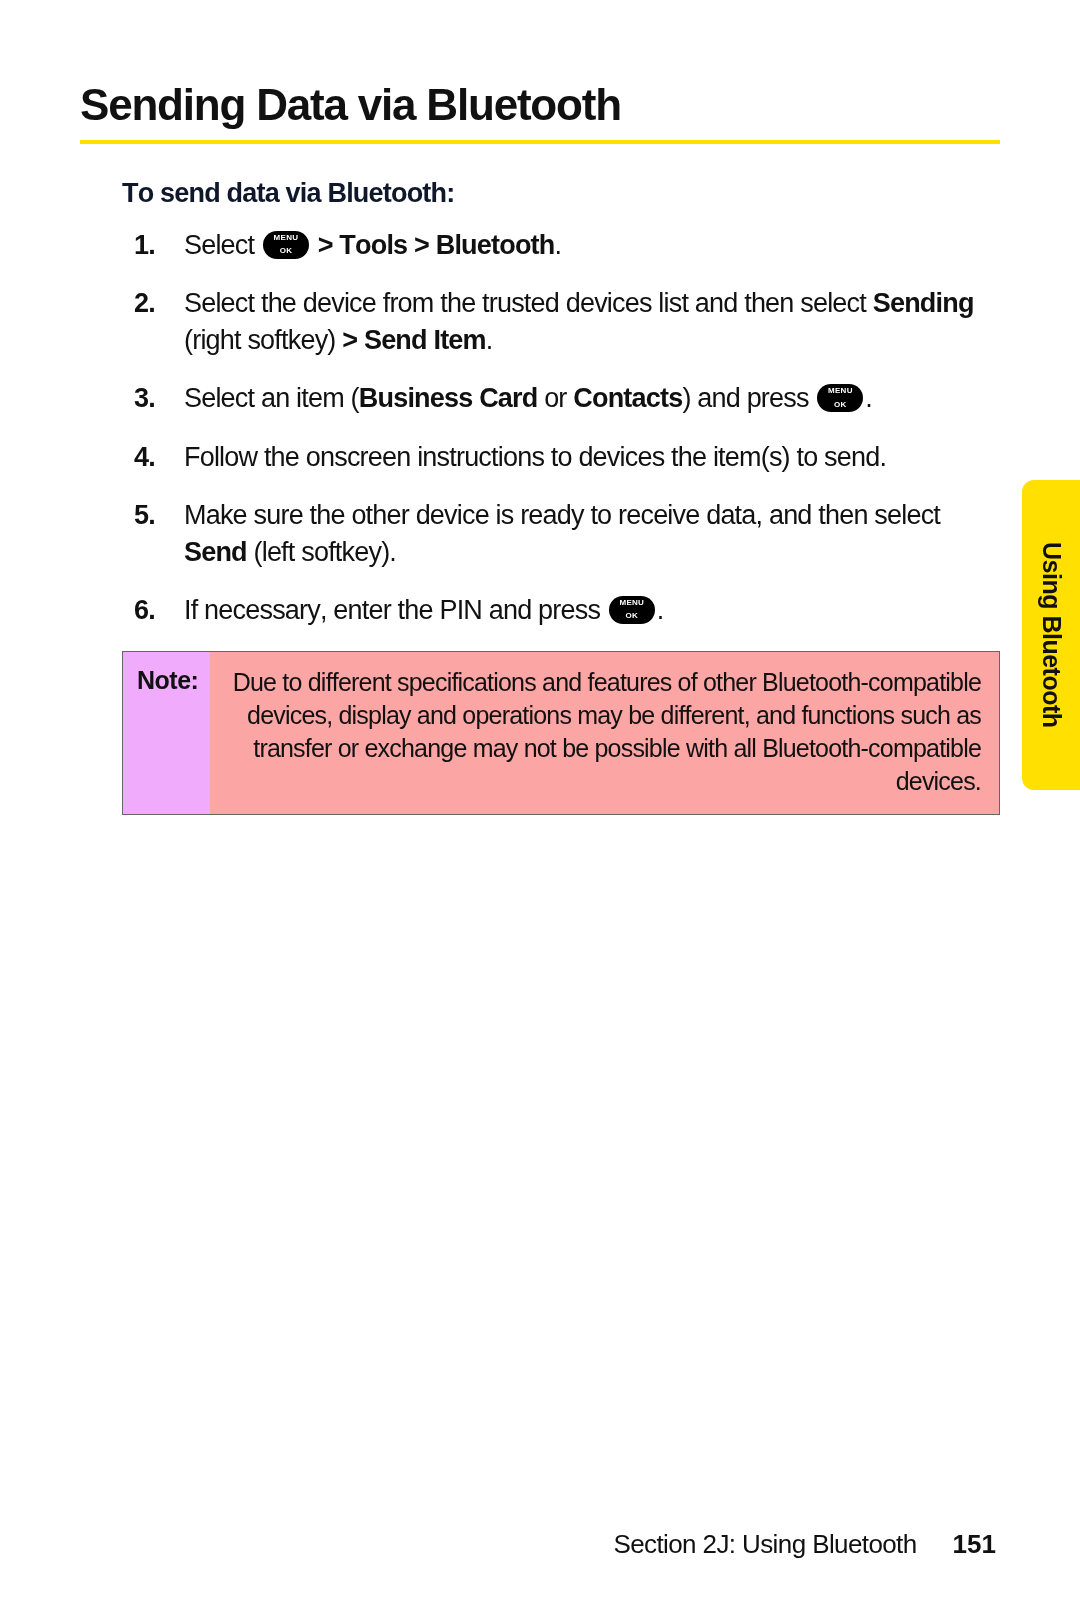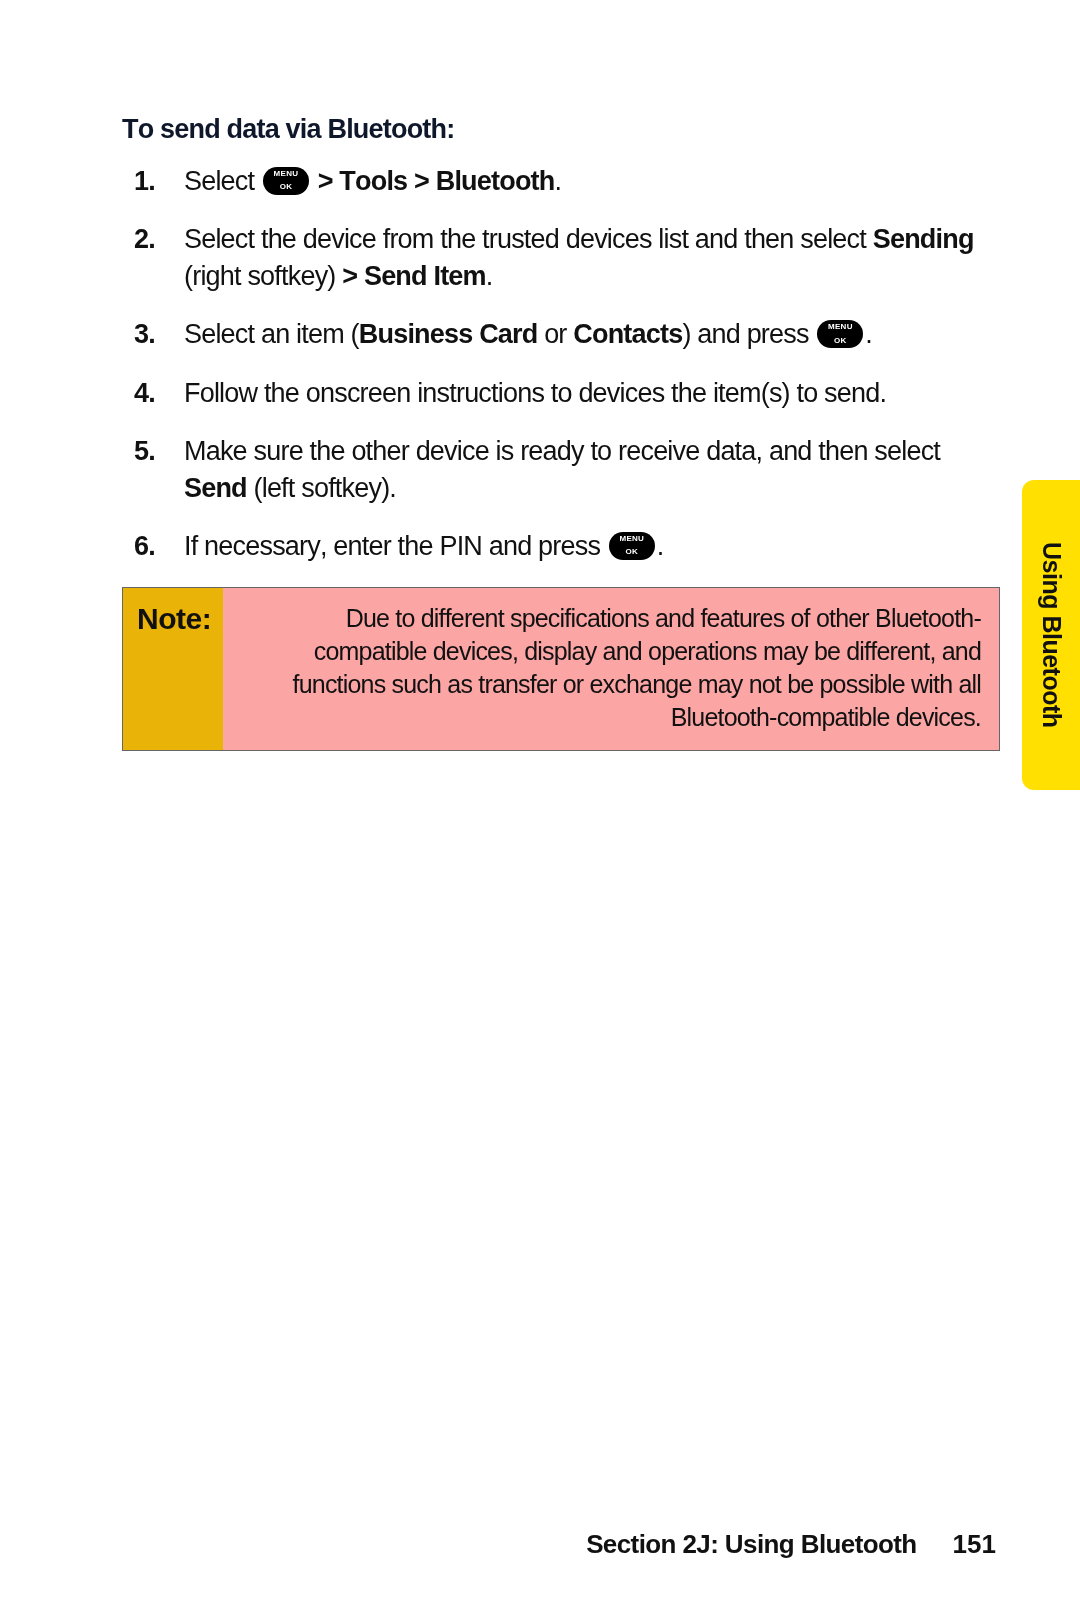--- a/index.html
+++ b/index.html
@@ -98,23 +98,23 @@
     letter-spacing: 0.3px;
   }
   .note-box {
     margin: 8px 0 0 42px;
     max-width: 880px;
     border: 1px solid #666;
     display: flex;
     align-items: stretch;
   }
   .note-label {
-    background: #eab308;
-    font-weight: 700;
-    font-size: 30px;
+    background: #f0abfc;
+    font-weight: 700;
+    font-size: 25px;
     padding: 14px 12px 0 14px;
     letter-spacing: -0.5px;
     min-width: 82px;
     box-sizing: border-box;
   }
   .note-text {
     background: #fca5a5;
     font-size: 25px;
     line-height: 1.32;
     letter-spacing: -0.8px;
@@ -141,33 +141,34 @@
     font-size: 25px;
     letter-spacing: -0.5px;
   }
   .footer {
     position: absolute;
     bottom: 60px;
     right: 84px;
     font-size: 26px;
   }
   .footer .sec {
-    font-weight: 700;
+    font-weight: 400;
     letter-spacing: -0.6px;
   }
   .footer .pnum {
     font-weight: 700;
     margin-left: 36px;
   }
 </style>
 </head>
 <body>
 
 <div class="page">
 
+  <h1 class="title">Sending Data via Bluetooth</h1>
 
 
   <p class="subhead">To send data via Bluetooth:</p>
 
   <ol class="steps">
     <li>
       <span>Select </span><span class="menu-ok-icon" title="MENU/OK"></span><span class="b"> &gt; Tools &gt; Bluetooth</span><span>.</span>
     </li>
     <li>
       <span>Select the device from the trusted devices list and then select </span><span class="b">Sending</span><span> (right softkey) </span><span class="b">&gt; Send Item</span><span>.</span>

